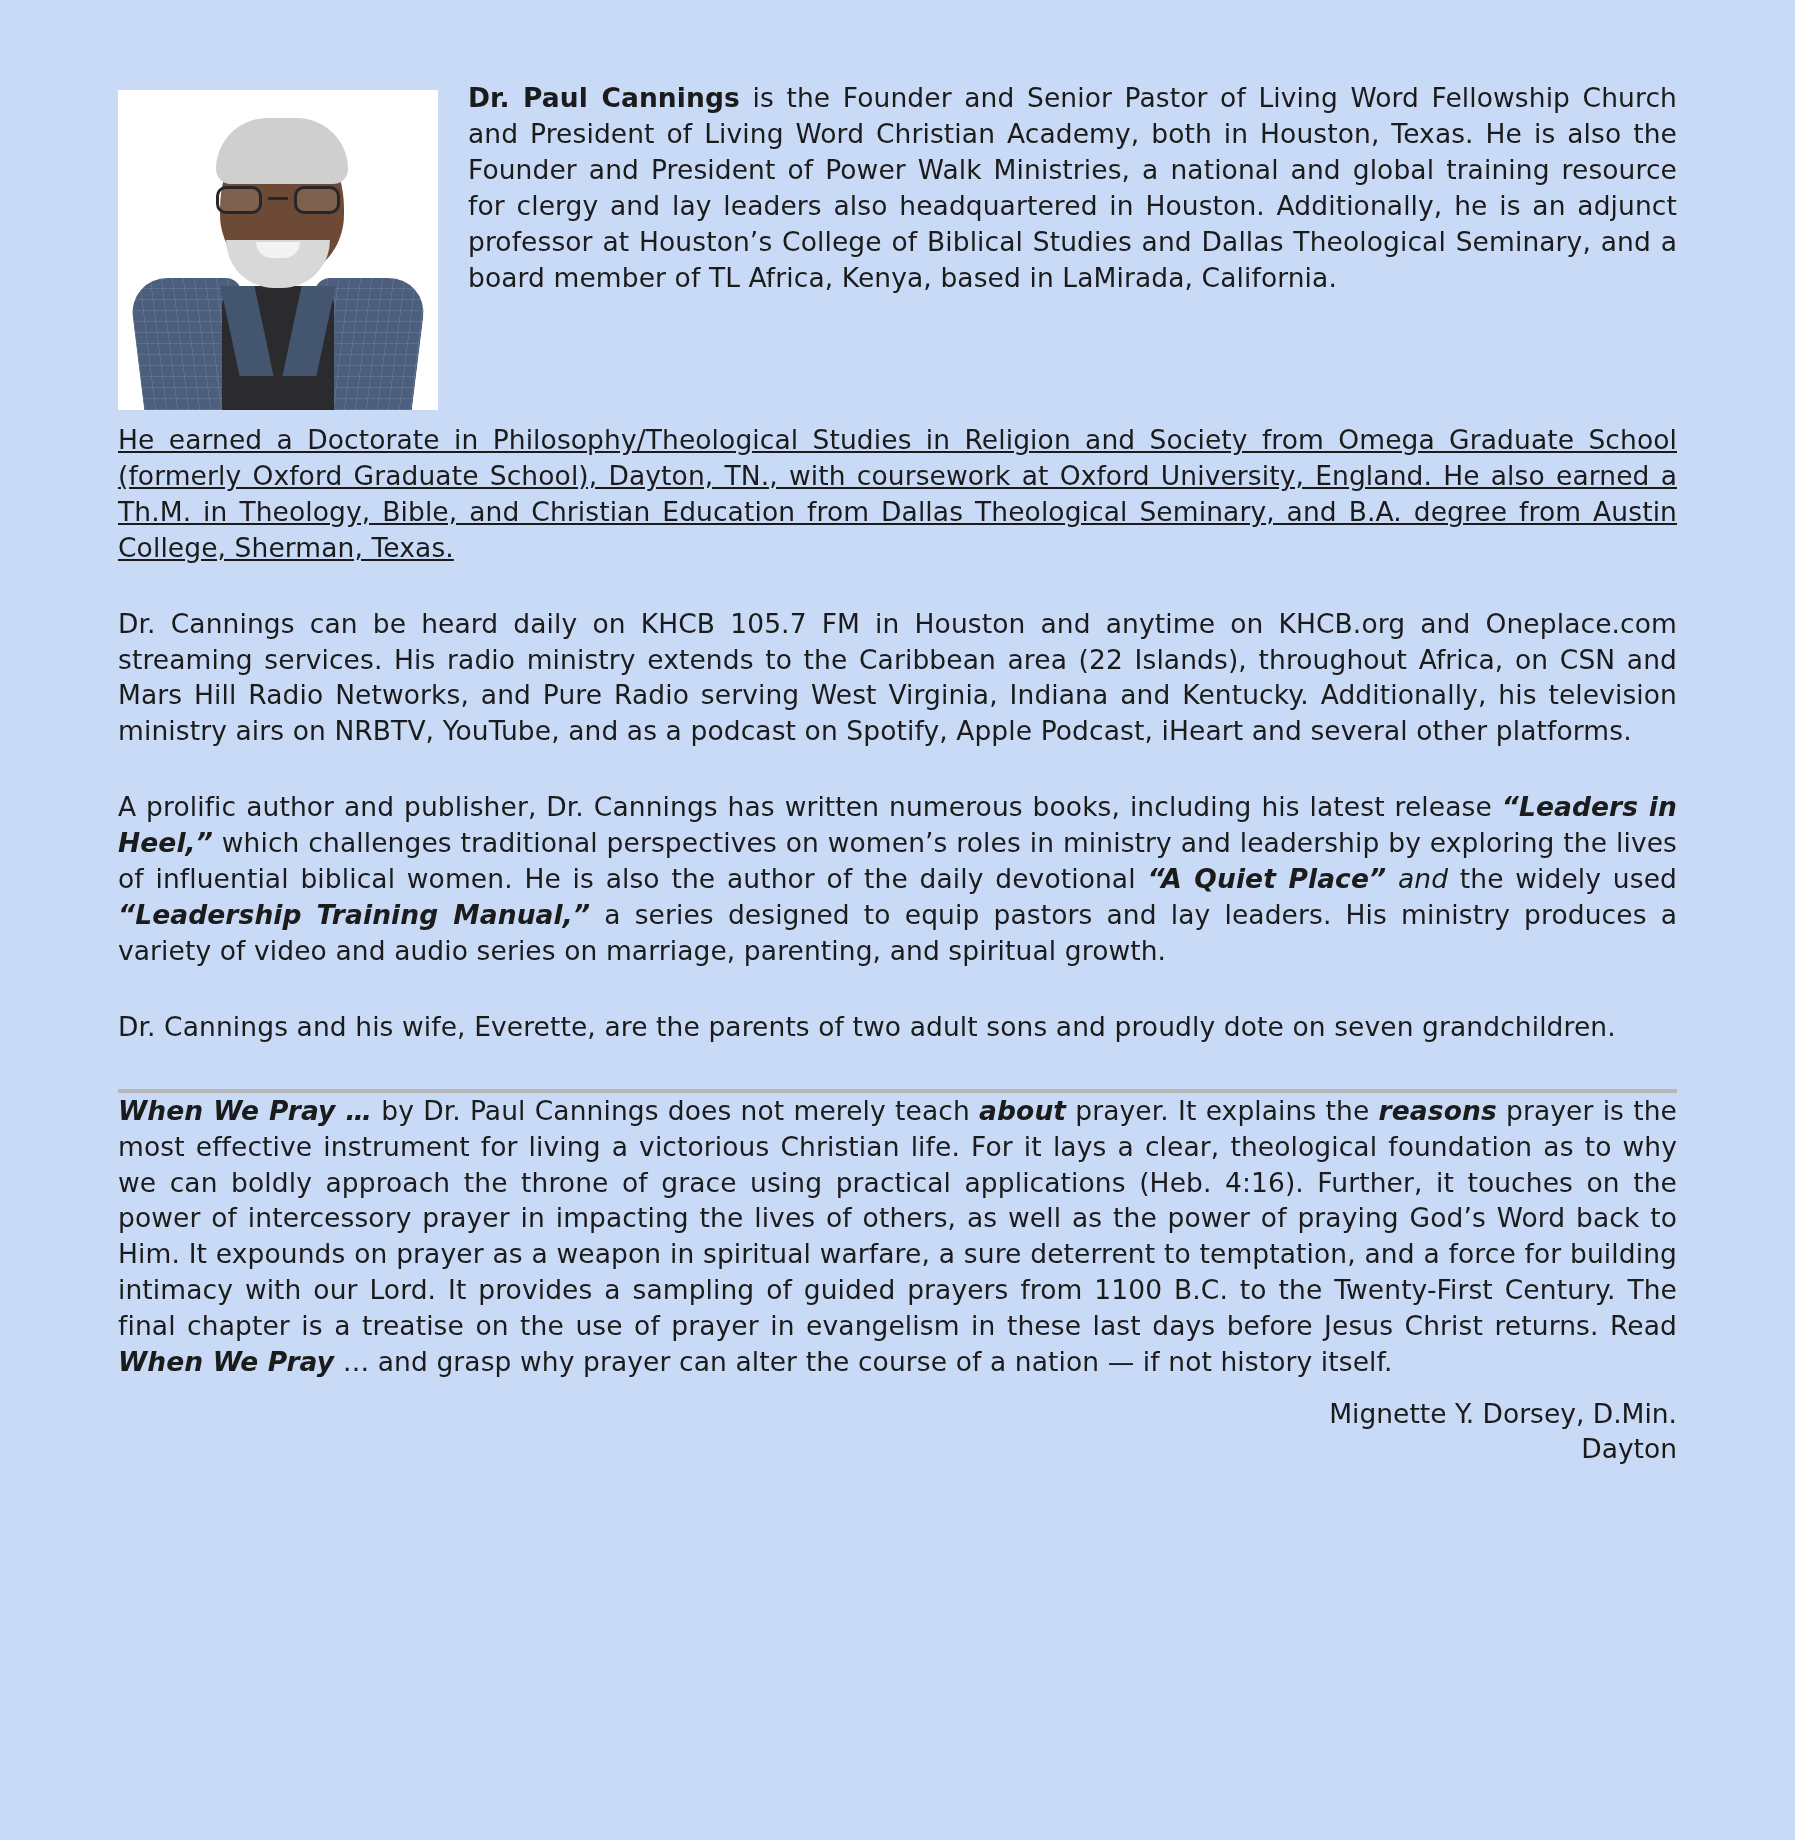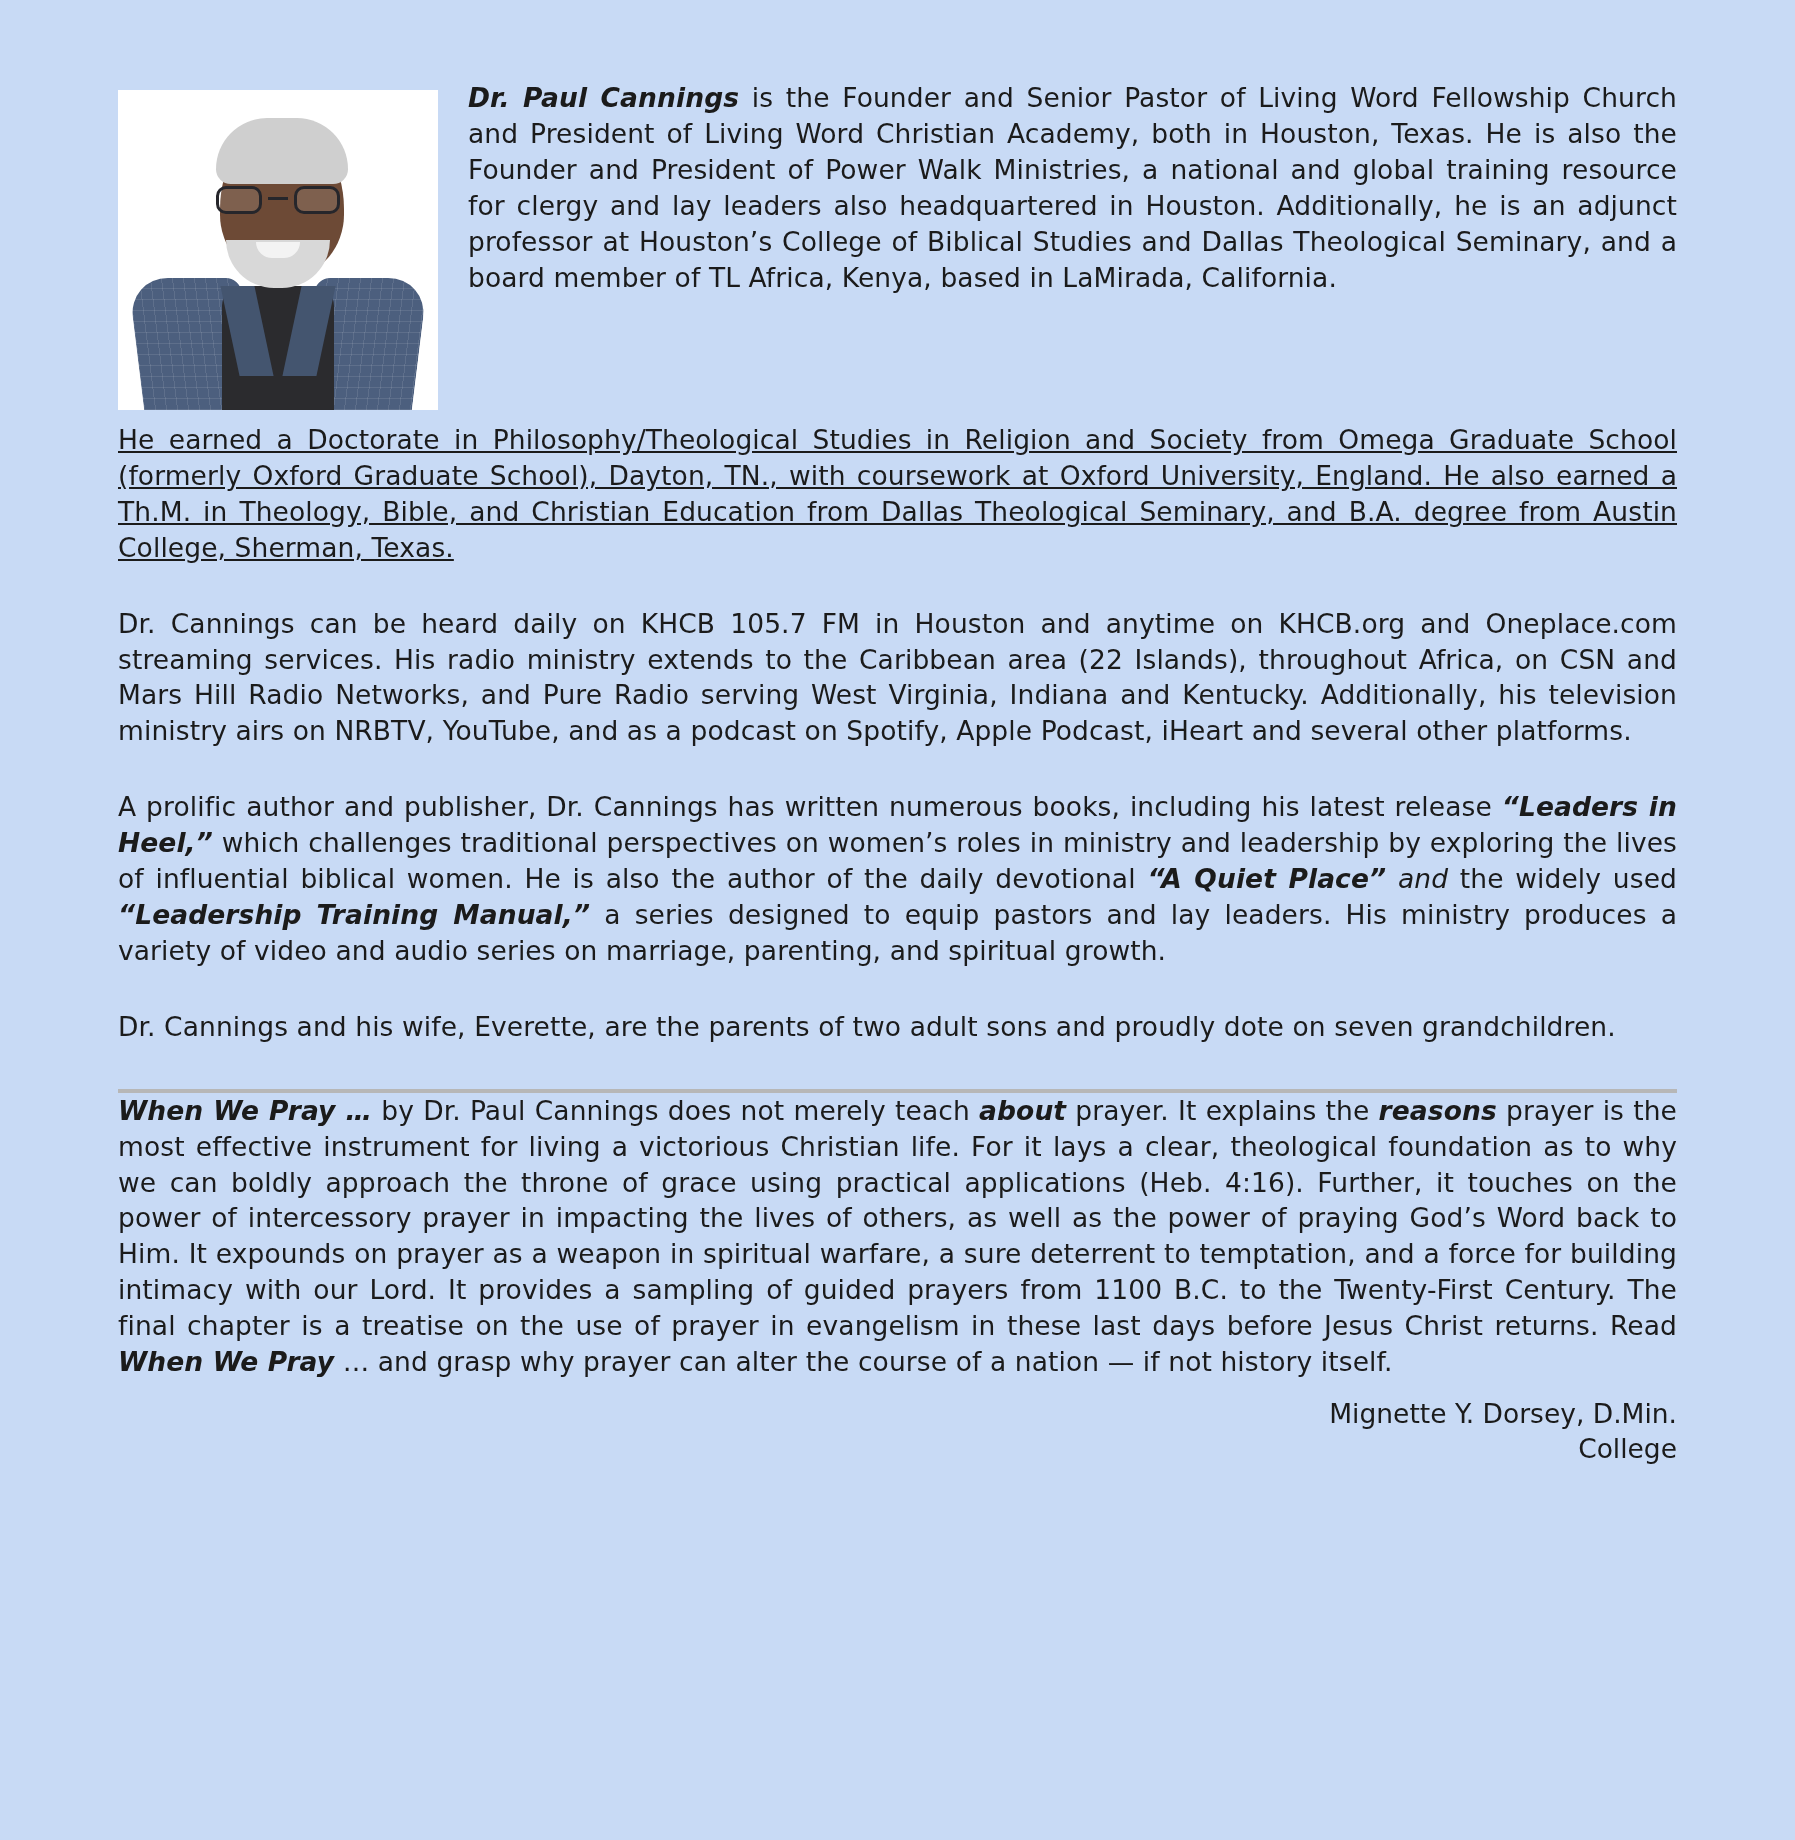--- a/index.html
+++ b/index.html
@@ -164,21 +164,21 @@
   p.para + p.para {
     margin-top: 40px;
   }
   .bio-top p.para {
     margin-top: 0;
   }
   .gap-after-photo {
     margin-top: 6px !important;
     text-decoration: underline;
   }
-  b, strong { font-weight: bold; font-style: italic; }
+  b, strong { font-weight: bold; }
   i, em { }
   .bi { font-weight: bold; font-style: italic; }
 
   .divider {
     height: 4px;
     background: #b7b7b7;
     margin: 44px 0 0 0;
   }
   .review {
     margin-top: 52px;
@@ -224,16 +224,16 @@
   <p class="para"><span>A prolific author and publisher, Dr. Cannings has written numerous books, including his latest release </span><span class="bi">“Leaders in Heel,”</span><span> which challenges traditional perspectives on women’s roles in ministry and leadership by exploring the lives of influential biblical women. He is also the author of the daily devotional </span><span class="bi">“A Quiet Place”</span><i> and</i><span> the widely used </span><span class="bi">“Leadership Training Manual,”</span><span> a series designed to equip pastors and lay leaders. His ministry produces a variety of video and audio series on marriage, parenting, and spiritual growth.</span></p>
 
   <p class="para">Dr. Cannings and his wife, Everette, are the parents of two adult sons and proudly dote on seven grandchildren.</p>
 
   <div class="divider"></div>
 
   <p class="para review"><span class="bi">When We Pray …</span><span> by Dr. Paul Cannings does not merely teach </span><span class="bi">about</span><span> prayer. It explains the </span><span class="bi">reasons</span><span> prayer is the most effective instrument for living a victorious Christian life. For it lays a clear, theological foundation as to why we can boldly approach the throne of grace using practical applications (Heb. 4:16). Further, it touches on the power of intercessory prayer in impacting the lives of others, as well as the power of praying God’s Word back to Him. It expounds on prayer as a weapon in spiritual warfare, a sure deterrent to temptation, and a force for building intimacy with our Lord. It provides a sampling of guided prayers from 1100 B.C. to the Twenty-First Century. The final chapter is a treatise on the use of prayer in evangelism in these last days before Jesus Christ returns. Read </span><span class="bi">When We Pray</span><span> … and grasp why prayer can alter the course of a nation — if not history itself.</span></p>
 
   <div class="signature">
     <div>Mignette Y. Dorsey, D.Min.</div>
-    <div>College</div>
+    <div>Dayton</div>
   </div>
 
 </div>
 
 </body></html>

